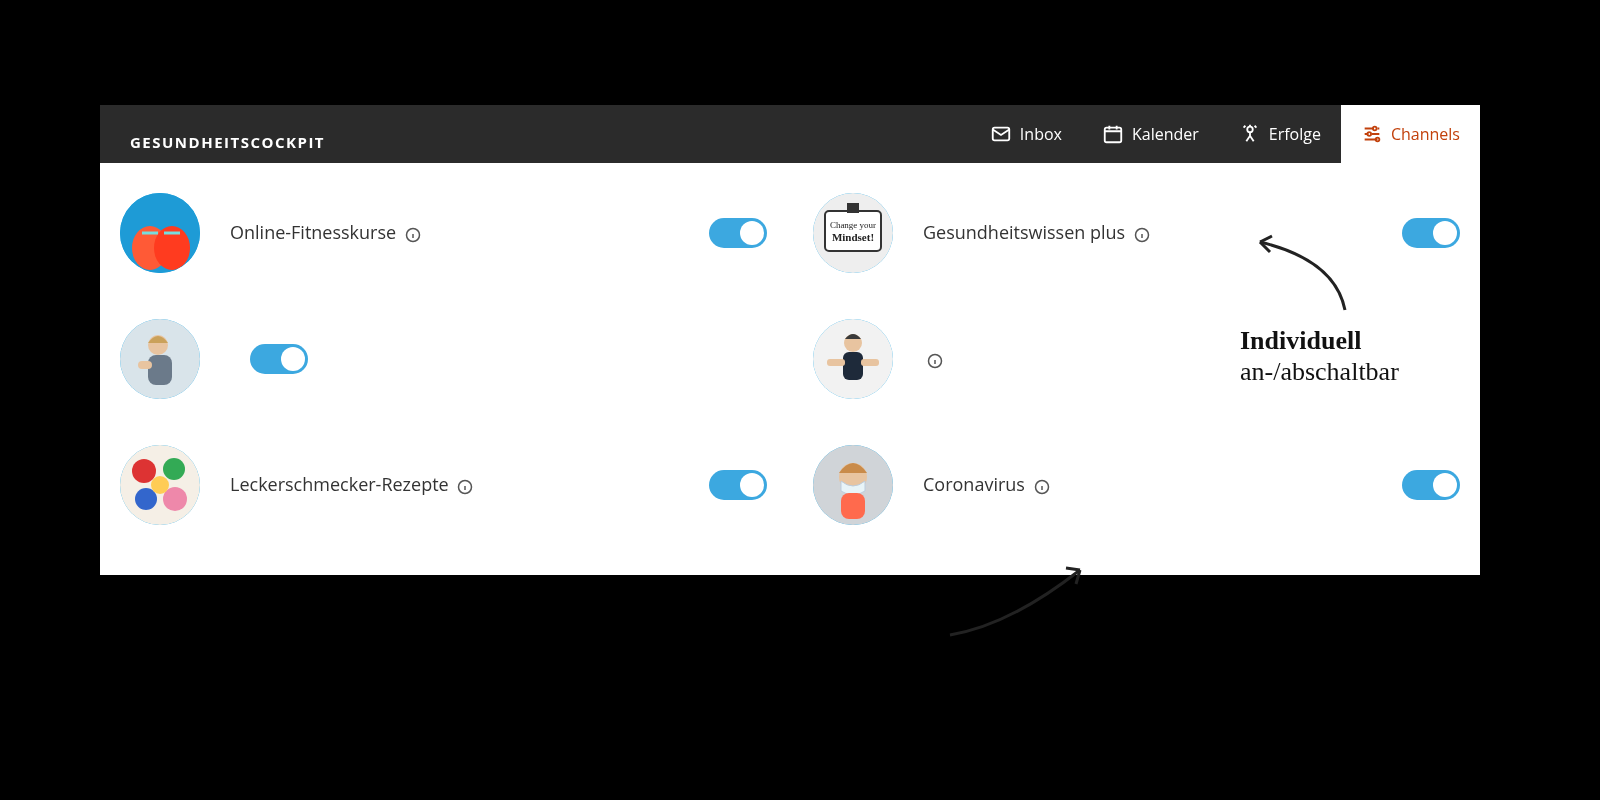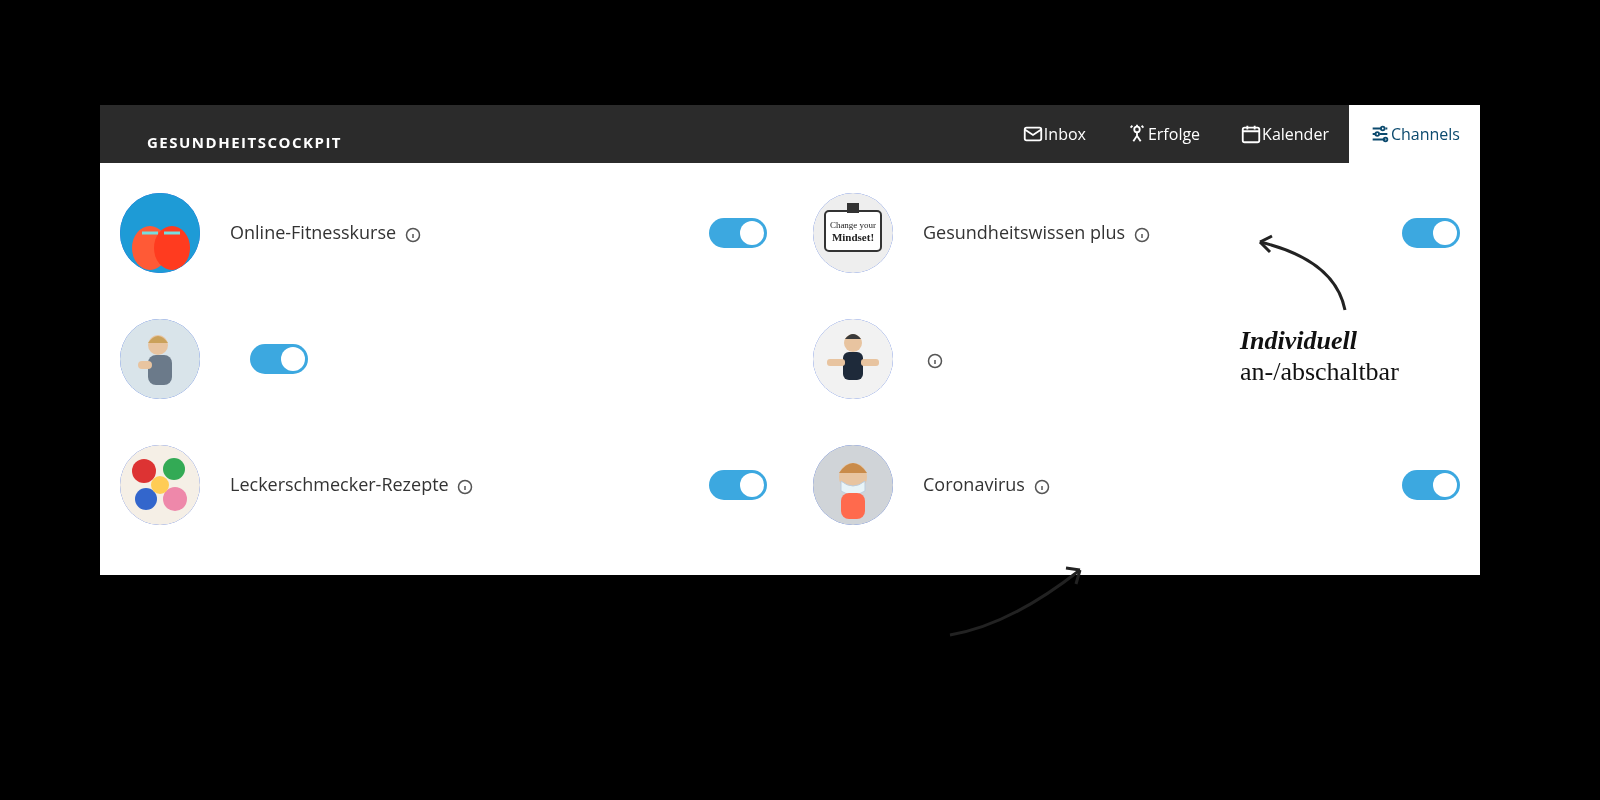--- a/index.html
+++ b/index.html
@@ -24,59 +24,60 @@
     background: #2b2b2b;
     height: 58px;
     display: flex;
     align-items: stretch;
     color: #fff;
   }
   .brand {
     font-weight: 700;
     letter-spacing: 1.5px;
     font-size: 15px;
-    padding: 0 47px;
+    padding: 0 30px;
     display: flex;
     align-items: center;
     flex: 1;
     margin-top: 16px;
   }
   .nav { display: flex; align-items: stretch; }
   .nav-item {
     display: flex;
     align-items: center;
+    gap: 8px;
     padding: 0 20px;
     font-size: 16px;
     cursor: pointer;
     color: #fff;
   }
   .nav-item.active {
     background: #fff;
-    color: #0c4a6e;
+    color: #c2410c;
   }
   .nav-item .icon { width: 22px; height: 22px; flex: none; }
 
   .content {
     padding: 30px 20px 10px 20px;
     display: grid;
     grid-template-columns: 1fr 1fr;
     column-gap: 40px;
     row-gap: 40px;
     gap: 46px;
   }
   .channel {
     display: flex;
     align-items: center;
   }
   .avatar {
     width: 80px; height: 80px;
     border-radius: 50%;
     flex: none;
     margin-right: 30px;
-    background: #1d4ed8;
+    background: #0ea5e9;
     overflow: hidden;
     display: flex;
     align-items: center;
     justify-content: center;
   }
   .avatar svg { width: 100%; height: 100%; }
   .ch-label {
     flex: 1;
     font-size: 18px;
     color: #333;
@@ -108,21 +109,21 @@
   .channel.no-toggle .toggle-slot { width: 58px; margin-left:20px; flex:none; }
 
   
   .annot {
     position: absolute;
     font-family: "Comic Sans MS", "Segoe Script", cursive;
     color: #111;
     font-size: 26px;
     line-height: 1.2;
   }
-  .annot .bold { font-weight: 700; font-style: italic; }
+  .annot .bold { font-weight: 700; }
   .arrow { position: absolute; stroke:#222; fill:none; stroke-width:3; }
 </style>
 </head>
 <body>
 
 <div class="panel">
 
   <div class="header">
     <div class="brand">GESUNDHEITSCOCKPIT</div>
     <div class="nav">
@@ -133,35 +134,35 @@
               <rect x="3" y="5" width="18" height="14" rx="2"></rect>
               <path d="M3 7l9 6 9-6"></path>
             </svg>
         </span>
         <span>Inbox</span>
       </div>
 
       <div class="nav-item">
         <span class="icon">
           <svg viewBox="0 0 24 24" fill="none" stroke="currentColor" stroke-width="2">
-              <circle cx="12" cy="7" r="3"></circle>
-              <path d="M12 10v4M8 20l4-6 4 6M5 5l2-2M19 5l-2-2M12 2v2"></path>
-            </svg>
-        </span>
-        <span>Erfolge</span>
+              <rect x="3" y="5" width="18" height="16" rx="2"></rect>
+              <path d="M3 9h18M8 3v4M16 3v4"></path>
+            </svg>
+        </span>
+        <span>Kalender</span>
       </div>
 
       <div class="nav-item">
         <span class="icon">
           <svg viewBox="0 0 24 24" fill="none" stroke="currentColor" stroke-width="2">
-              <rect x="3" y="5" width="18" height="16" rx="2"></rect>
-              <path d="M3 9h18M8 3v4M16 3v4"></path>
-            </svg>
-        </span>
-        <span>Kalender</span>
+              <circle cx="12" cy="7" r="3"></circle>
+              <path d="M12 10v4M8 20l4-6 4 6M5 5l2-2M19 5l-2-2M12 2v2"></path>
+            </svg>
+        </span>
+        <span>Erfolge</span>
       </div>
 
       <div class="nav-item active">
         <span class="icon">
           <svg viewBox="0 0 24 24" fill="none" stroke="currentColor" stroke-width="2">
               <path d="M4 6h10M18 6h2M4 12h4M12 12h8M4 18h14M20 18h0"></path>
               <circle cx="15" cy="6" r="2"></circle>
               <circle cx="9" cy="12" r="2"></circle>
               <circle cx="18" cy="18" r="2"></circle>
             </svg>

